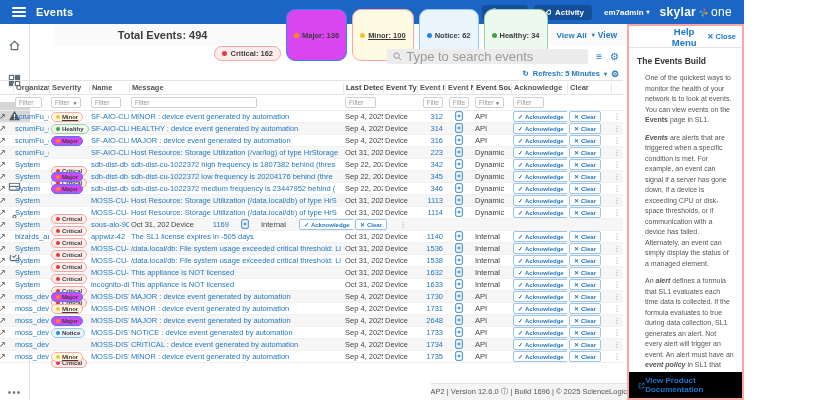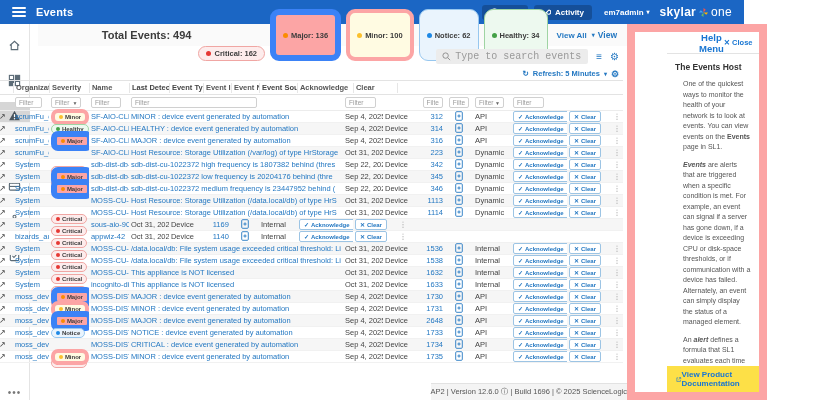--- a/index.html
+++ b/index.html
@@ -31,31 +31,31 @@
   .snav.active svg { stroke:#3a4750; }
   .smore { margin-top:auto; margin-bottom:2px; color:#777; font-size:10px; letter-spacing:1px; cursor:pointer; }
 
   
   .main { width:597px; background:#fff; display:flex; flex-direction:column; position:relative;align-items:flex-end; }
   .sumrow { height:22px; display:flex; align-items:center; padding-left:64px; padding-right:10px; gap:5px; background:#fafafa; }
   .total-lbl { font-size:11px; color:#3c3c3c; font-weight:700; margin-right:2px; white-space:nowrap; }
   .badge { display:inline-flex; align-items:center; gap:3px; border-radius:9px; padding:2px 7px; font-size:7.5px; color:#3c3c3c; font-weight:700; white-space:nowrap; cursor:pointer; }
   .dot { width:5px; height:5px; border-radius:50%; display:inline-block; }
   .sev-critical { background:#fdecec; border:1px solid #f0a6a3;margin-top:37px; } .sev-critical .dot{ background:#e53935; }
-  .sev-major { background:#fca5a5; border:6px solid #3b82f6; } .sev-major .dot{ background:#fb8c00; }
-  .sev-minor { background:#fffbe2; border:4px solid #fca5a5; } .sev-minor .dot{ background:#fbc02d; }
+  .sev-major { background:#d946ef; border:1px solid #3b82f6; } .sev-major .dot{ background:#fb8c00; }
+  .sev-minor { background:#fffbe2; border:1px solid #fca5a5;text-decoration:underline; } .sev-minor .dot{ background:#fbc02d; }
   .sev-notice { background:#eaf4fd; border:1px solid #97c7ef; } .sev-notice .dot{ background:#1e88e5; }
   .sev-healthy { background:#edf9ef; border:1px solid #9fd4a3; } .sev-healthy .dot{ background:#43a047; }
   .lnk { color:#2478c2; text-decoration:none; cursor:pointer; }
   .viewall { font-size:8px; font-weight:700; margin-left:4px; }
   .viewmenu { margin-left:auto; font-size:8.5px; font-weight:700; display:flex; align-items:center; gap:3px; }
 
   .searchrow { height:21px; display:flex; align-items:center; padding-left:64px; padding-right:8px; gap:8px; }
   .searchbox { flex:1; height:15px; background:#ececec; border-radius:2px; display:flex; align-items:center; padding:0 6px; gap:4px; }
-  .searchbox input { border:none; background:transparent; outline:none; font-family:Liberation Mono, monospace; font-size:10px; color:#444; flex:1; }
+  .searchbox input { border:none; background:transparent; outline:none; font-family:Liberation Sans, sans-serif; font-size:13px; color:#444; flex:1; }
   .searchbox input::placeholder { color:#9a9a9a; }
   .mini-ic { color:#2478c2; font-size:10px; cursor:pointer; line-height:1; }
 
   .refreshrow { height:13px; display:flex; align-items:center; justify-content:flex-end; gap:4px; padding-right:8px; font-size:7.5px; color:#2478c2; font-weight:700; }
   .refreshrow .gear { font-size:9px; }
 
   
   .tbl { margin:0 4px; flex:1; display:flex; flex-direction:column; min-height:0; font-size:7.5px; }
   .trow, .thead, .tfilters { display:flex; align-items:center; }
   .thead { height:15px; border-top:1px solid #e3e3e3; border-bottom:1px solid #e3e3e3; color:#555; font-weight:700; }
@@ -77,31 +77,31 @@
   .c-kb{ width:12px; color:#888; cursor:pointer; text-align:center; }
   .cb { width:7px; height:7px; border:1px solid #9a9a9a; border-radius:1px; background:#fff; cursor:pointer; display:inline-block; }
   .exp { color:#444; font-size:8px; cursor:pointer; }
   .pill { display:inline-flex; align-items:center; gap:2px; border-radius:7px; padding:1px 4px; font-size:6px; color:#3c3c3c; font-weight:700; }
   .pill .dot { width:4px; height:4px; }
   .rbtn { display:inline-flex; align-items:center; gap:2px; font-family:inherit; font-size:6px; color:#2478c2; background:#fff; border:1px solid #9cc4e4; border-radius:2px; padding:1px 4px; cursor:pointer; white-space:nowrap; font-weight:700; }
   .totalrows { height:14px; display:flex; align-items:center; justify-content:flex-end; padding-right:14px; font-size:7.5px; color:#444; font-weight:700; }
   .mfooter { height:17px; background:#f4f4f4; border-top:1px solid #e2e2e2; display:flex; align-items:center; justify-content:center; font-size:7.5px; color:#555; }
 
   
-  .help { width:188px; border:8px solid #fca5a5; background:#fff; display:flex; flex-direction:column; min-height:0;padding-left:32px; }
+  .help { width:188px; border:2px solid #fca5a5; background:#fff; display:flex; flex-direction:column; min-height:0; }
   .help-hdr { height:22px; flex:0 0 22px; display:flex; align-items:center; border-bottom:1px solid #e3e3e3; padding:0 6px; }
   .help-title { flex:1; text-align:center; color:#1976d2; font-size:9.5px; font-weight:700; padding-left:26px; }
   .help-close { color:#1976d2; font-size:7.5px; font-weight:700; display:flex; align-items:center; gap:2px; cursor:pointer; }
   .help-body { flex:1; overflow:hidden; padding:8px 8px 0 8px; }
   .help-h { font-size:8.5px; font-weight:700; color:#333; margin-bottom:7px; }
   .hp { font-size:7px; color:#555; line-height:1.5; margin:0 0 7px 8px; }
   .hlist { margin:2px 0 0 24px; }
   .hlist li { font-size:7px; line-height:1.5; color:#444; margin-bottom:4px; }
   .hlink { color:#2478c2; font-style:italic; cursor:pointer; }
-  .help-ftr { flex:0 0 26px; background:#fde047; display:flex; align-items:center; gap:0; padding:0 9px; color:#1976d2; font-size:8px; font-weight:700; cursor:pointer; }
+  .help-ftr { flex:0 0 26px; background:#000000; display:flex; align-items:center; gap:0; padding:0 9px; color:#1976d2; font-size:8px; font-weight:700; cursor:pointer; }
 </style>
 </head>
 <body>
 
 <div class="app">
 
   <div class="topbar">
     <span class="burger">
         <i></i>
         <i></i>
@@ -246,20 +246,21 @@
 
       <div class="tbl">
         <div class="thead">
           <span class="tc c-cb">
               <span class="cb"></span>
             </span>
           <span class="tc c-ex"></span>
           <span class="tc c-org">Organization</span>
           <span class="tc c-sev">Severity</span>
           <span class="tc c-name">Name</span>
+          <span class="tc c-msg">Message</span>
           <span class="tc c-date">Last Detect...</span>
           <span class="tc c-type">Event Type</span>
           <span class="tc c-id">
               <span>Event ID</span>
             </span>
           <span class="tc c-note">Event Note</span>
           <span class="tc c-src">Event Source</span>
           <span class="tc c-ack">Acknowledge</span>
           <span class="tc c-clr">Clear</span>
           <span class="tc c-kb"></span>
@@ -614,20 +615,21 @@
     <span class="tc c-cb">
                 <span class="cb"></span>
               </span>
     <span class="tc c-ex exp">↗</span>
     <span class="tc c-org lnk f-org">bizards_autom</span>
     <span class="tc c-sev"><span class="pill f-pill sev-critical">
                   <span class="dot"></span>
                   <span class="f-sev">Critical</span>
                 </span></span>
     <span class="tc c-name lnk f-name">appwiz-42</span>
+    <span class="tc c-msg lnk f-msg">The SL1 license expires in -505 days</span>
     <span class="tc c-date f-date">Oct 31, 2025, 1</span>
     <span class="tc c-type f-type">Device</span>
     <span class="tc c-id lnk f-id">1140</span>
     <span class="tc c-note"><svg width="8" height="10" viewBox="0 0 8 10">
                   <rect x=".7" y=".7" width="6.6" height="8.6" rx="1" fill="none" stroke="#2478c2" stroke-width=".9"></rect>
                   <line x1="4" y1="3.4" x2="4" y2="6.6" stroke="#2478c2" stroke-width=".9"></line>
                   <line x1="2.4" y1="5" x2="5.6" y2="5" stroke="#2478c2" stroke-width=".9"></line>
                 </svg></span>
     <span class="tc c-src f-src">Internal</span>
     <span class="tc c-ack"><button class="rbtn">
@@ -968,21 +970,21 @@
 
     <div class="help">
       <div class="help-hdr">
         <span class="help-title">Help Menu</span>
         <span class="help-close">
             <span>✕</span>
             <span>Close</span>
           </span>
       </div>
       <div class="help-body">
-        <div class="help-h">The Events Host</div>
+        <div class="help-h">The Events Build</div>
         <div id="help-paras">
             <p class="hp"><span>One of the quickest ways to monitor the health of your network is to look at events. You can view events on the </span><span style="font-weight: 700;">Events</span><span> page in SL1.</span></p>
             <p class="hp"><span style="font-weight: 700; font-style: italic;">Events</span><span> are alerts that are triggered when a specific condition is met. For example, an event can signal if a server has gone down, if a device is exceeding CPU or disk-space thresholds, or if communication with a device has failed. Alternately, an event can simply display the status of a managed element.</span></p>
             <p class="hp"><span>An </span><span style="font-weight: 700; font-style: italic;">alert</span><span> defines a formula that SL1 evaluates each time data is collected. If the formula evaluates to true during data collection, SL1 generates an alert. Not every alert will trigger an event. An alert must have an </span><span style="font-weight: 700; font-style: italic;">event policy</span><span> in SL1 that defines the conditions for the event, and when an alert meets the conditions in the event policy, SL1 generates an event.</span></p>
             <p class="hp"><span>Each event includes a description of the problem, where the problem occurred (device, network hardware, software, policy violation), a pre-defined severity, the time of first occurrence, the time of most recent occurrence, and the age of the event. You can find more information on the </span><span style="font-weight: 700;">Event Investigator</span><span> page for an event.</span></p>
             <p class="hp"><span>On this page, you can:</span></p>
           </div>
         <ul class="hlist" id="help-bullets">
             <li><span class="hlink" style="font-style: italic;">View the Event Investigator page</span></li>
           </ul>

